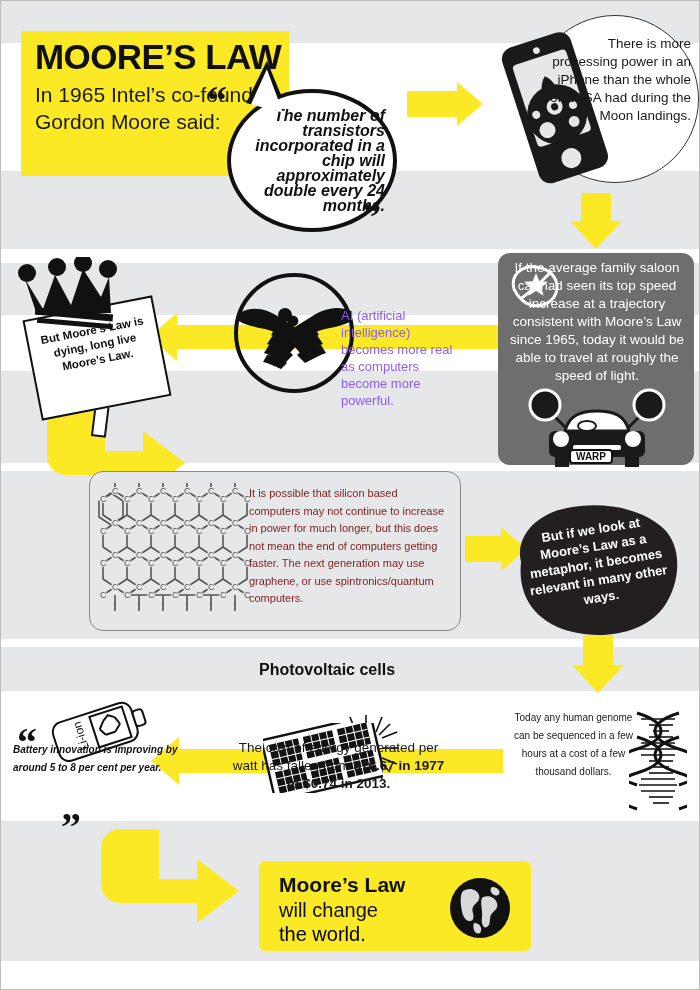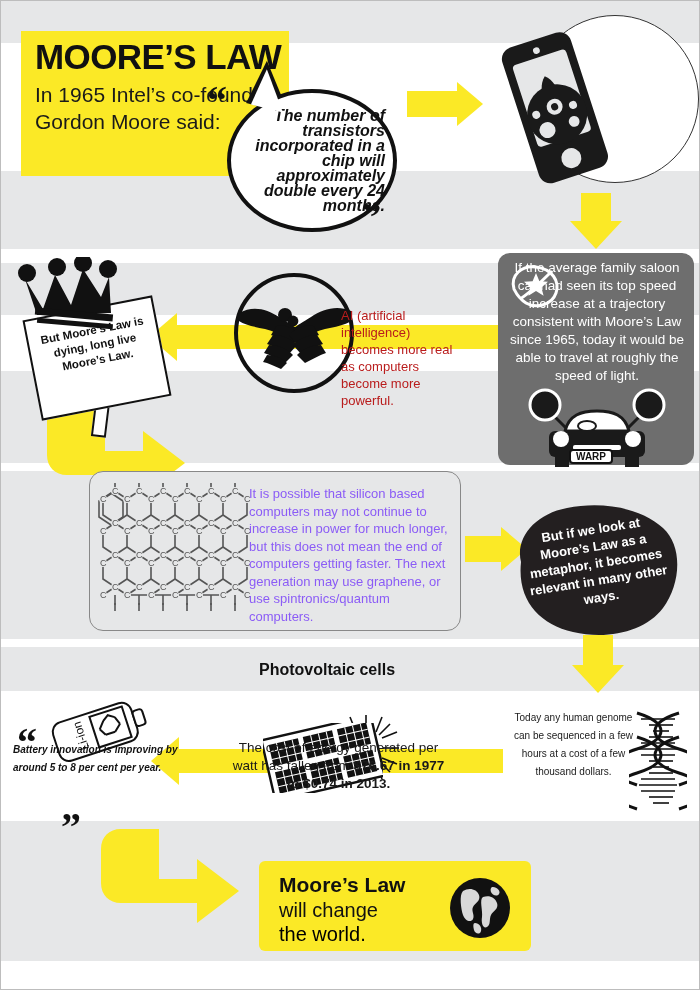--- a/index.html
+++ b/index.html
@@ -111,21 +111,21 @@
   #star-logo{left:505px;top:258px;width:60px;height:54px;z-index:9;}
 
   
   #ai-circle{
     left:233px;top:272px;width:120px;height:120px;border-radius:50%;
     border:4px solid #111;background:transparent;z-index:6;box-sizing:border-box;
   }
   #ai-hands{left:236px;top:294px;width:116px;height:80px;z-index:7;}
   #ai-text{
     left:340px;top:306px;width:122px;z-index:8;
-    font-size:13px;line-height:17px;color:#b91c1c;
+    font-size:13px;line-height:17px;color:#8b5cf6;
   }
 
   
   #crown{left:14px;top:256px;width:104px;height:72px;z-index:7;}
   #sign{
     left:30px;top:306px;width:128px;height:98px;z-index:6;
     background:#fff;border:2px solid #111;
     transform:rotate(-11deg);
   }
   #sign-text{
@@ -136,21 +136,21 @@
   #sign-post{left:93px;top:384px;width:11px;height:48px;background:#fff;border:2px solid #111;z-index:5;transform:rotate(7deg);}
 
   
   #graphene-card{
     left:88px;top:470px;width:370px;height:158px;
     background:#e6e7e8;border:1.5px solid #888;border-radius:14px;z-index:5;
   }
   #graphene-lattice{left:96px;top:478px;width:160px;height:142px;z-index:6;}
   #graphene-text{
     left:248px;top:484px;width:202px;z-index:7;
-    font-size:13px;line-height:17.5px;color:#8b5cf6;
+    font-size:11px;line-height:17.5px;color:#7f1d1d;
   }
 
   
   #blob{
     left:510px;top:503px;width:170px;height:134px;z-index:6;
   }
   #blob-text{
     left:520px;top:520px;width:150px;z-index:8;
     font-size:13px;line-height:17px;font-weight:bold;color:#fff;
     text-align:center;transform:rotate(-9deg);
@@ -235,20 +235,21 @@
       </g>
       <circle cx="56" cy="92" r="30" fill="#1a1a1a"></circle>
       <circle cx="56" cy="84" r="8" fill="#e6e7e8"></circle>
       <circle cx="56" cy="84" r="3.6" fill="#1a1a1a"></circle>
       <circle cx="42" cy="104" r="8" fill="#e6e7e8"></circle>
       <circle cx="70" cy="104" r="5.4" fill="#e6e7e8"></circle>
       <circle cx="36" cy="86" r="4" fill="#e6e7e8"></circle>
       <circle cx="74" cy="88" r="4" fill="#e6e7e8"></circle>
     </g>
   </svg>
+  <div id="phone-text" class="abs">There is more processing power in an iPhone than the whole of NASA had during the Moon landings.</div>
 
   <div class="arrow-down abs" style="left:568px;top:192px;width:56px;height:56px;">
     <div class="abs yellow" style="left:12px;top:0;width:30px;height:32px;"></div>
     <div class="head" style="left:1px;top:28px;"></div>
   </div>
 
   <div id="car-card" class="abs"></div>
   <svg id="star-logo" class="abs" viewBox="0 0 60 54">
     <g fill="none" stroke="#ffffff" stroke-width="3">
       <path d="M8 30 C4 16 16 6 30 8 C46 10 54 22 50 34 C46 46 30 50 20 44 C12 39 10 34 8 30 Z"></path>

